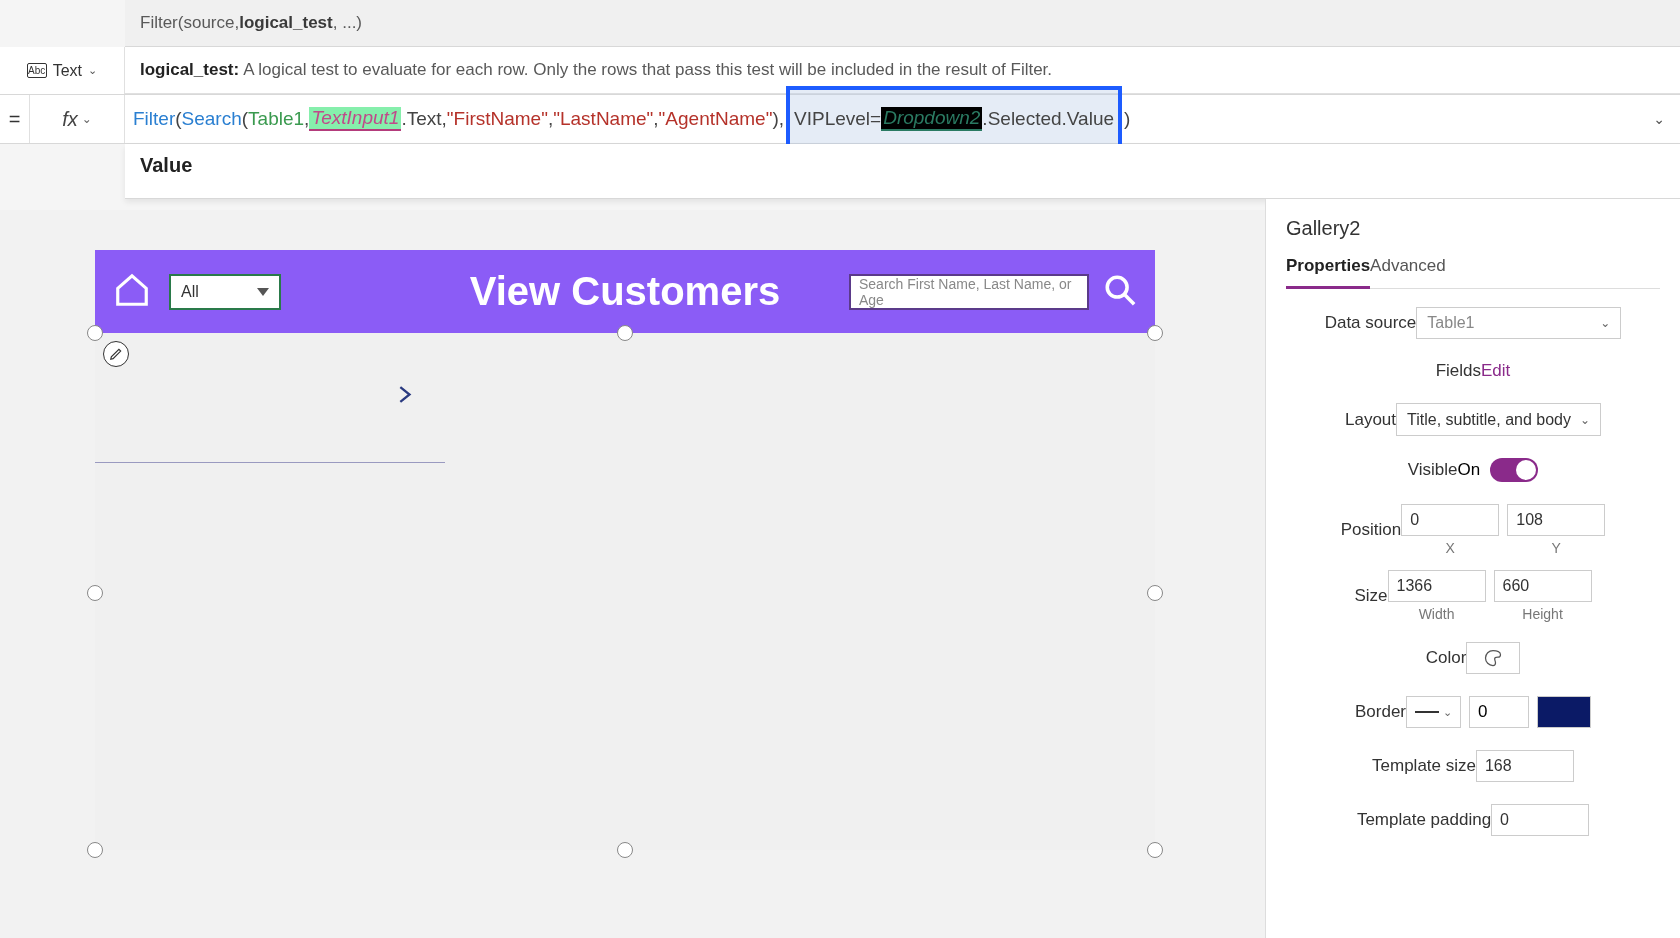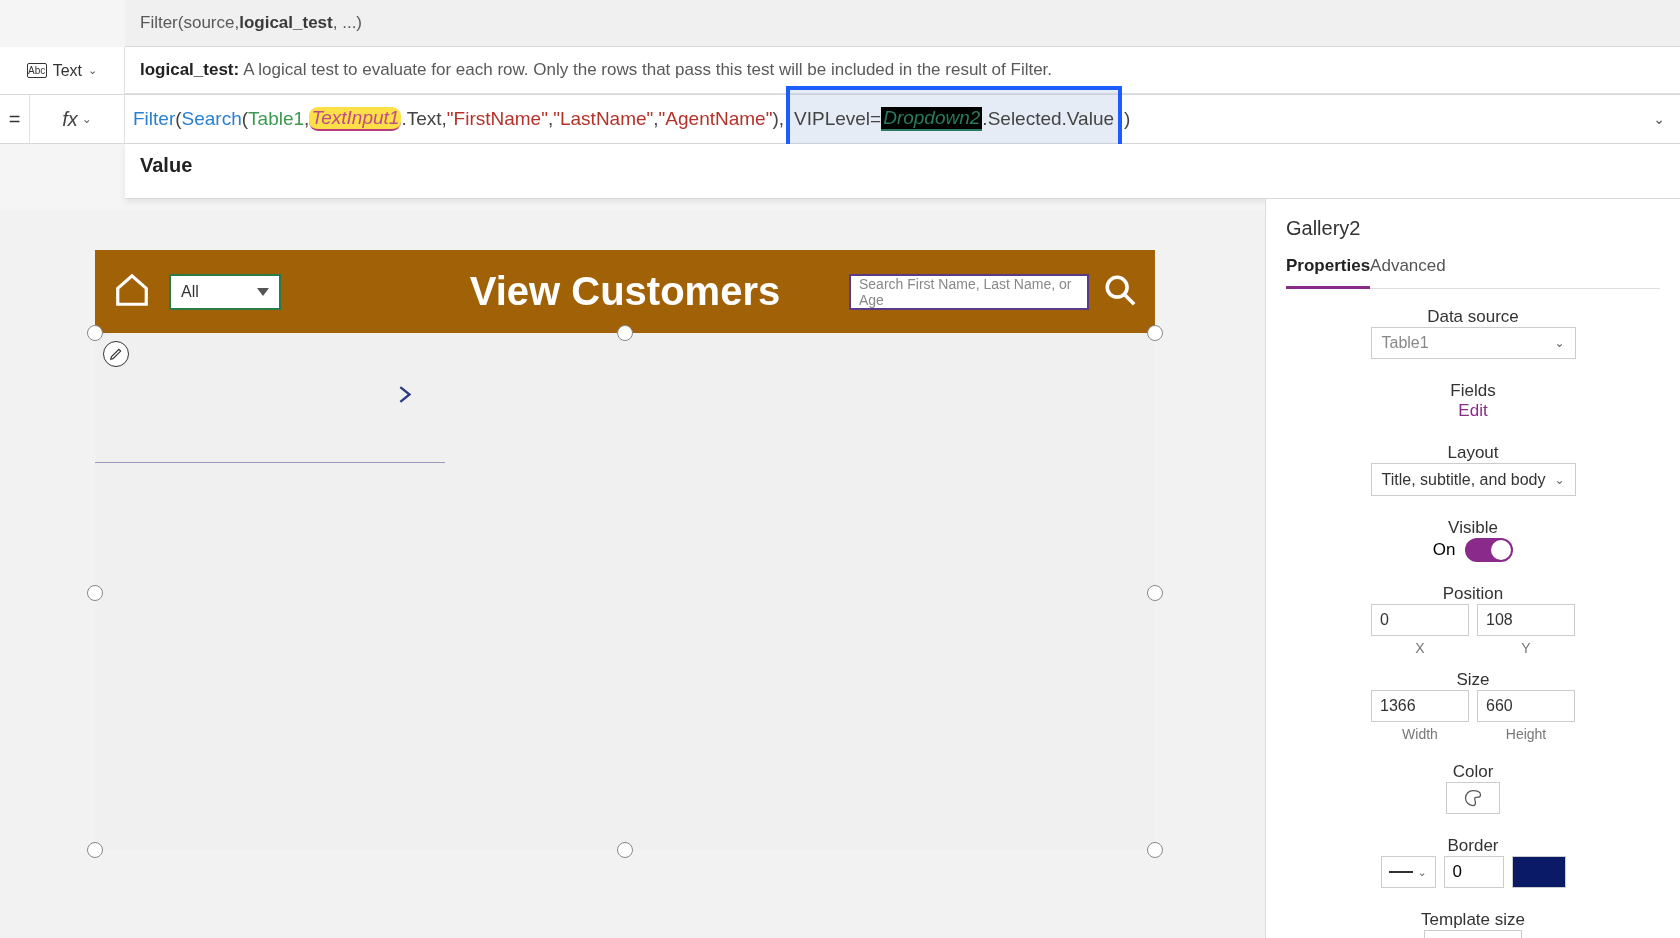--- a/index.html
+++ b/index.html
@@ -41,21 +41,21 @@
   }
   .eq-cell { width: 30px; text-align:center; font-size:20px; color:#333; border-right:1px solid #e0e0e0; height:100%; display:flex;align-items:center;justify-content:center;}
   .fx-cell { width: 95px; text-align:center; font-size:20px; font-style:italic; color:#444; border-right:1px solid #e0e0e0; height:100%; display:flex;align-items:center;justify-content:center; font-family:"Segoe UI",serif;}
   .fx-cell .chev { font-style:normal; font-size:12px; margin-left:4px; color:#666;}
   .formula-text {
     flex:1; height:100%; display:flex; align-items:center; padding:0 8px;
     font-family: Consolas, monospace; font-size:19px; color:#333; position:relative;
   }
   .tok-fn   { color:#2a7fd1; }
   .tok-id   { color:#3a9a4f; }
-  .tok-ctrl-u { color:#c04a8a; font-style:italic; background:#fde047; border-bottom:2px solid #b43c7c; padding:0 2px;border-radius:9px;}
+  .tok-ctrl-u { color:#c04a8a; font-style:italic; background:#86efac; border-bottom:2px solid #b43c7c; padding:0 2px;}
   .tok-ctrl-g { color:#2a7a62; font-style:italic; background:#000000; border-bottom:2px solid #2a7a62; padding:0 2px;}
   .tok-str  { color:#b5322a; }
   .tok-p    { color:#444; }
   .sel-box {
     border: 4px solid #1d5cff; background: rgba(180,200,230,0.35);
     padding: 17px 4px; margin: 0 2px; display:inline-flex; align-items:center;
   }
   .formula-chev {
     position:absolute; right:15px; top:50%; transform:translateY(-50%);
     font-size:14px; color:#555;
@@ -73,21 +73,21 @@
   .canvas-wrap {
     position:absolute; top:210px; left:0; width:1265px; bottom:0;
     background:#f2f2f2; overflow:hidden;
   }
   .canvas {
     position:absolute; left:95px; top:40px; width:1060px; height:600px;
     background:#f2f2f2;
   }
   .app-header {
     position:absolute; left:0; top:0; right:0; height:83px;
-    background:#a16207; display:flex; align-items:center; padding:12px 18px;
+    background:#8b5cf6; display:flex; align-items:center; padding:12px 18px;
   }
   .home-icon { color:#fff; margin-right:18px; }
   .dd-vip {
     width:112px; height:36px; border:2px solid #2a7a4a; background:#fff;
     display:flex; align-items:center; padding:0 10px; font-size:16px; color:#333;
     justify-content:space-between;
   }
   .dd-vip .tri { width:0;height:0;border-left:6px solid transparent;border-right:6px solid transparent;border-top:8px solid #555;}
   .app-title {
     position:absolute; left:50%; transform:translateX(-50%);
@@ -125,21 +125,21 @@
   
   .props {
     position:absolute; top:199px; right:0; width:415px; bottom:0;
     background:#ffffff; border-left:1px solid #ddd;
     padding: 12px 20px 0 20px; overflow:hidden;
   }
   .props .sel-name { font-size:20px; color:#333; margin-bottom:10px; margin-top:6px;}
   .tabs { display:flex; border-bottom:1px solid #ddd; margin-bottom:18px;}
   .tab { font-size:17px; color:#555; padding:6px 0 10px 0; cursor:pointer;}
   .tab.active { color:#222; font-weight:600; border-bottom:3px solid #8a2a8a; margin-bottom:-1px;}
-  .prop-line { display:flex; align-items:center; justify-content:center; margin-bottom:22px; font-size:17px;flex-direction:column; }
+  .prop-line { display:flex; align-items:center; justify-content:center; margin-bottom:22px; font-size:17px; }
   .prop-label { color:#333; }
   .link { color:#8a2a8a; font-size:17px; }
   .dd-box {
     width:205px; border:1px solid #ccc; padding:6px 10px; font-size:16px; color:#888;
     display:flex; align-items:center; justify-content:space-between; background:#fff;
   }
   .dd-box.dark { color:#333; }
   .dd-box .tri2 { font-size:12px; color:#666; }
   .num-box {
     width:98px; border:1px solid #ccc; padding:6px 8px; font-size:16px; color:#333; background:#fff;

